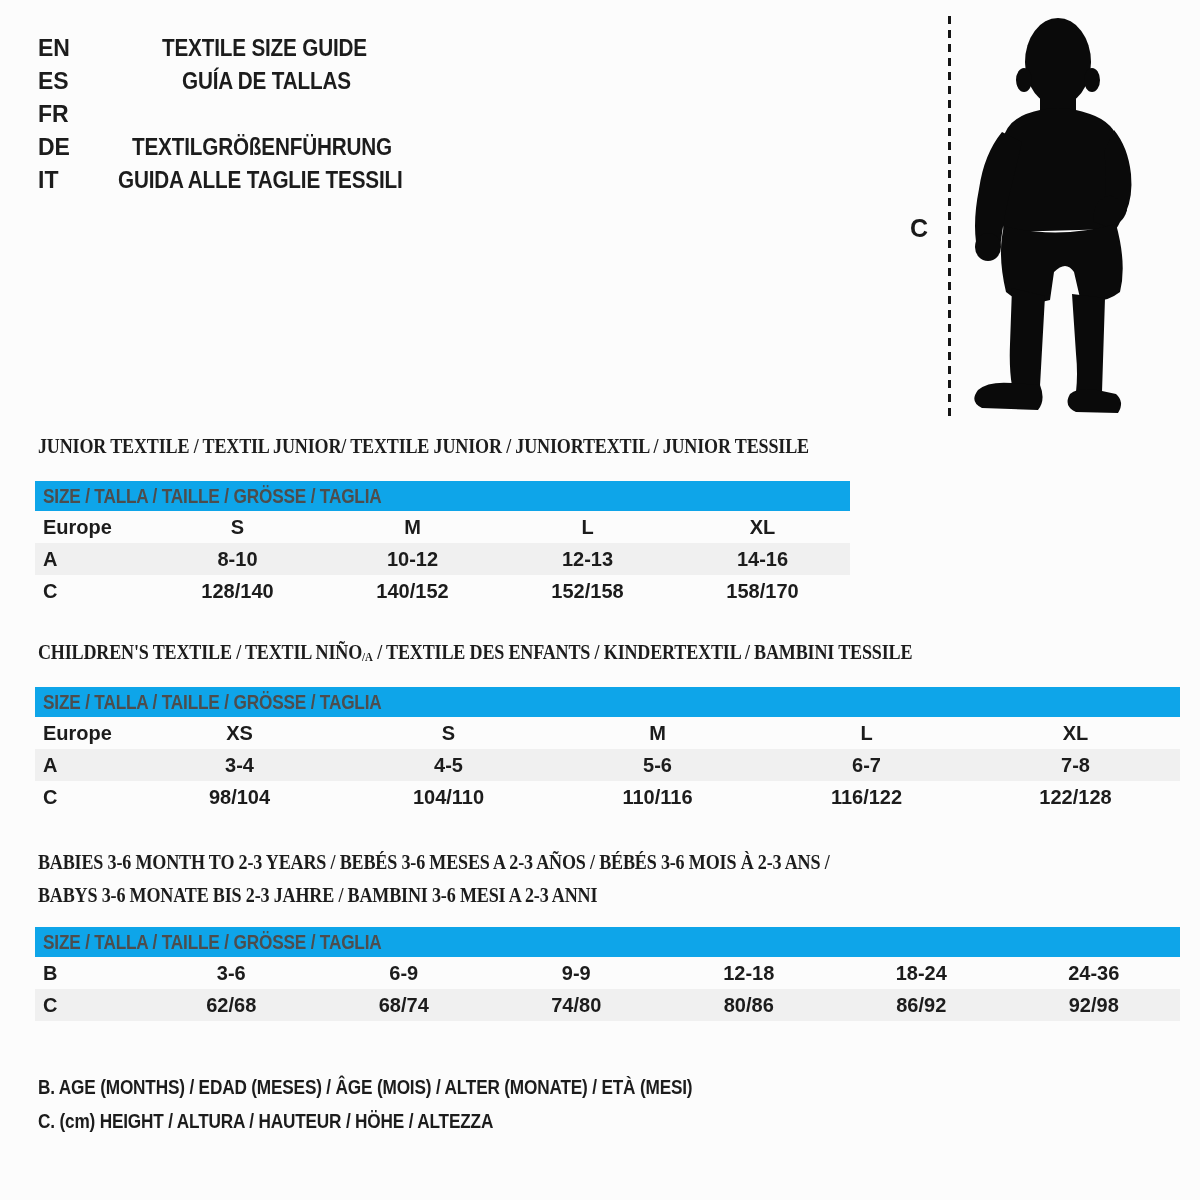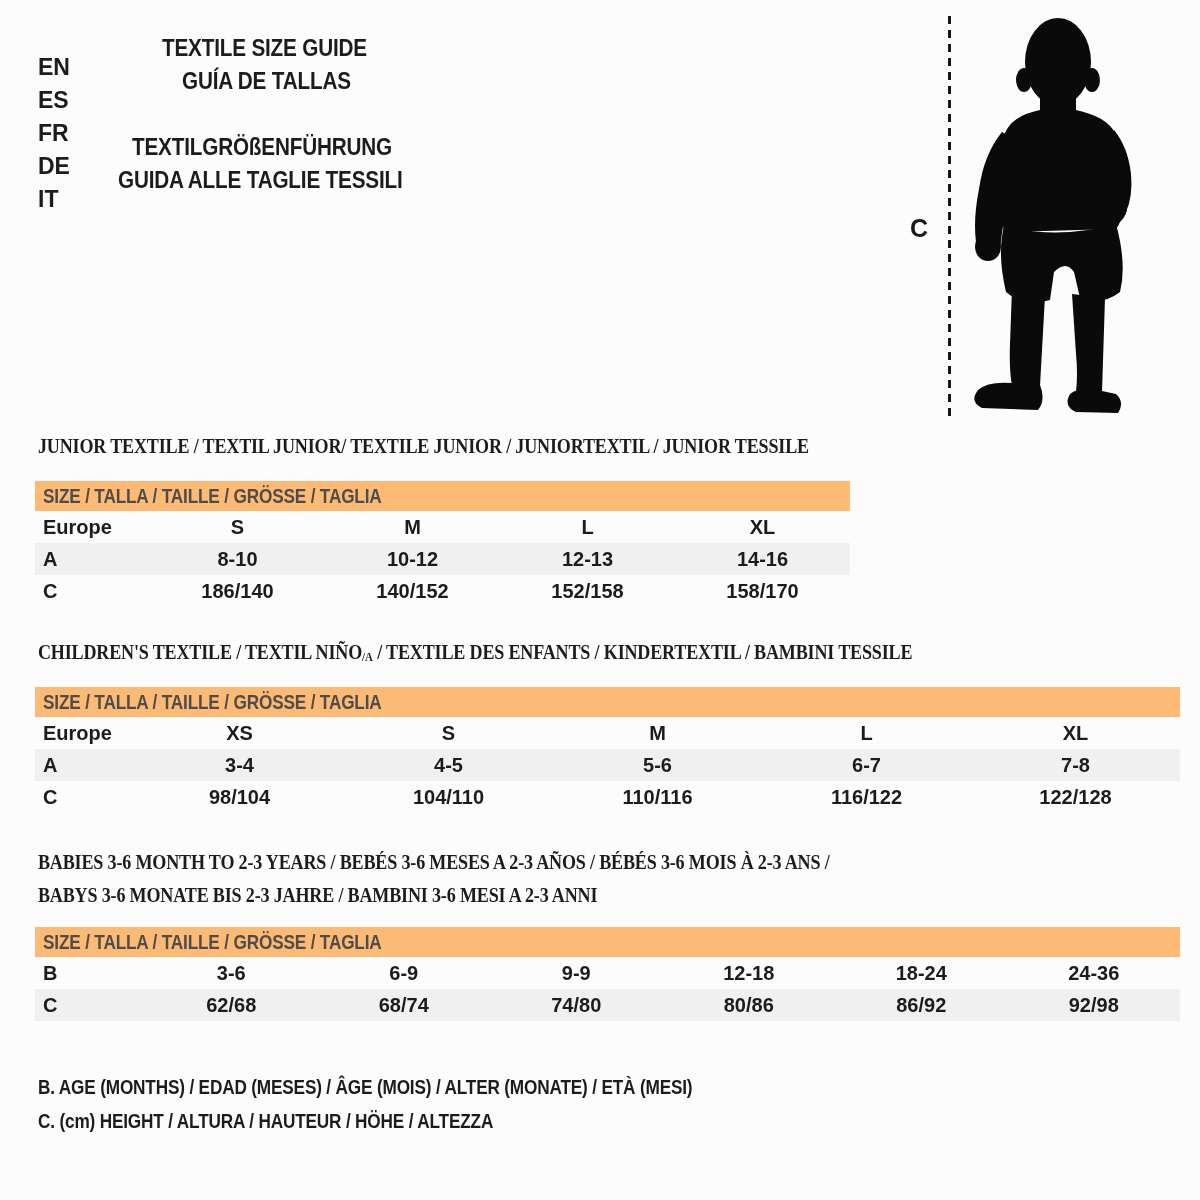--- a/index.html
+++ b/index.html
@@ -10,36 +10,36 @@
     color:#1c1c1c;font-weight:bold;
     -webkit-font-smoothing:antialiased;
   }
   .abs{position:absolute;}
   .cond{display:inline-block;transform:scaleX(0.86);transform-origin:0 50%;letter-spacing:-0.2px;white-space:nowrap;}
   .cond90{display:inline-block;transform:scaleX(0.90);transform-origin:0 50%;letter-spacing:-0.2px;white-space:nowrap;}
 
   
   .lang-block{top:32px;left:38px;font-size:23px;}
   .lang-row{display:flex;height:33px;line-height:33px;}
-  .lang-code{width:80px;margin-top:19px;}
+  .lang-code{width:80px;}
   .lang-title{flex:1;text-align:center;}
 
   
   .dash-line{left:948px;top:16px;width:3px;height:400px;
     background:repeating-linear-gradient(to bottom,#151515 0px,#151515 8px,transparent 8px,transparent 14px);}
   .c-label{left:910px;top:214px;font-size:25px;color:#1a1a1a;}
   .figure-svg{left:966px;top:14px;}
 
   
   .section-heading{font-size:21px;line-height:24px;font-family:Liberation Serif, serif;}
   .sub{font-size:0.6em;position:relative;bottom:-0.18em;letter-spacing:0;}
 
   
   .size-table{display:block;}
-  .t-bar{height:30px;line-height:30px;background:#fdba74;color:#4d4d4d;font-size:20px;padding-left:8px;box-sizing:border-box;}
+  .t-bar{height:30px;line-height:30px;background:#0ea5e9;color:#4d4d4d;font-size:20px;padding-left:8px;box-sizing:border-box;}
   .t-row{display:grid;height:32px;line-height:32px;font-size:20px;}
   .t-row.shaded{background:#f0f0f0;}
   .t-label{padding-left:8px;text-align:left;}
   .t-cell{text-align:center;}
   .grid-junior{grid-template-columns:115px repeat(4,1fr);}
   .grid-children{grid-template-columns:100px repeat(5,1fr);}
   .grid-babies{grid-template-columns:110px repeat(6,1fr);}
 
   
   .heading-2line div{height:33px;line-height:33px;}
@@ -106,21 +106,21 @@
   </div>
   <div class="t-row grid-junior shaded">
     <span class="t-label">A</span>
     <span class="t-cell">8-10</span>
     <span class="t-cell">10-12</span>
     <span class="t-cell">12-13</span>
     <span class="t-cell">14-16</span>
   </div>
   <div class="t-row grid-junior">
     <span class="t-label">C</span>
-    <span class="t-cell">186/140</span>
+    <span class="t-cell">128/140</span>
     <span class="t-cell">140/152</span>
     <span class="t-cell">152/158</span>
     <span class="t-cell">158/170</span>
   </div>
 </div>
 
 <div class="abs section-heading" style="left:38px;top:640px;">
   <span class="cond">
     <span>CHILDREN'S TEXTILE / TEXTIL NIÑO</span><span class="sub">/A</span><span> / TEXTILE DES ENFANTS / KINDERTEXTIL / BAMBINI TESSILE</span>
   </span>

